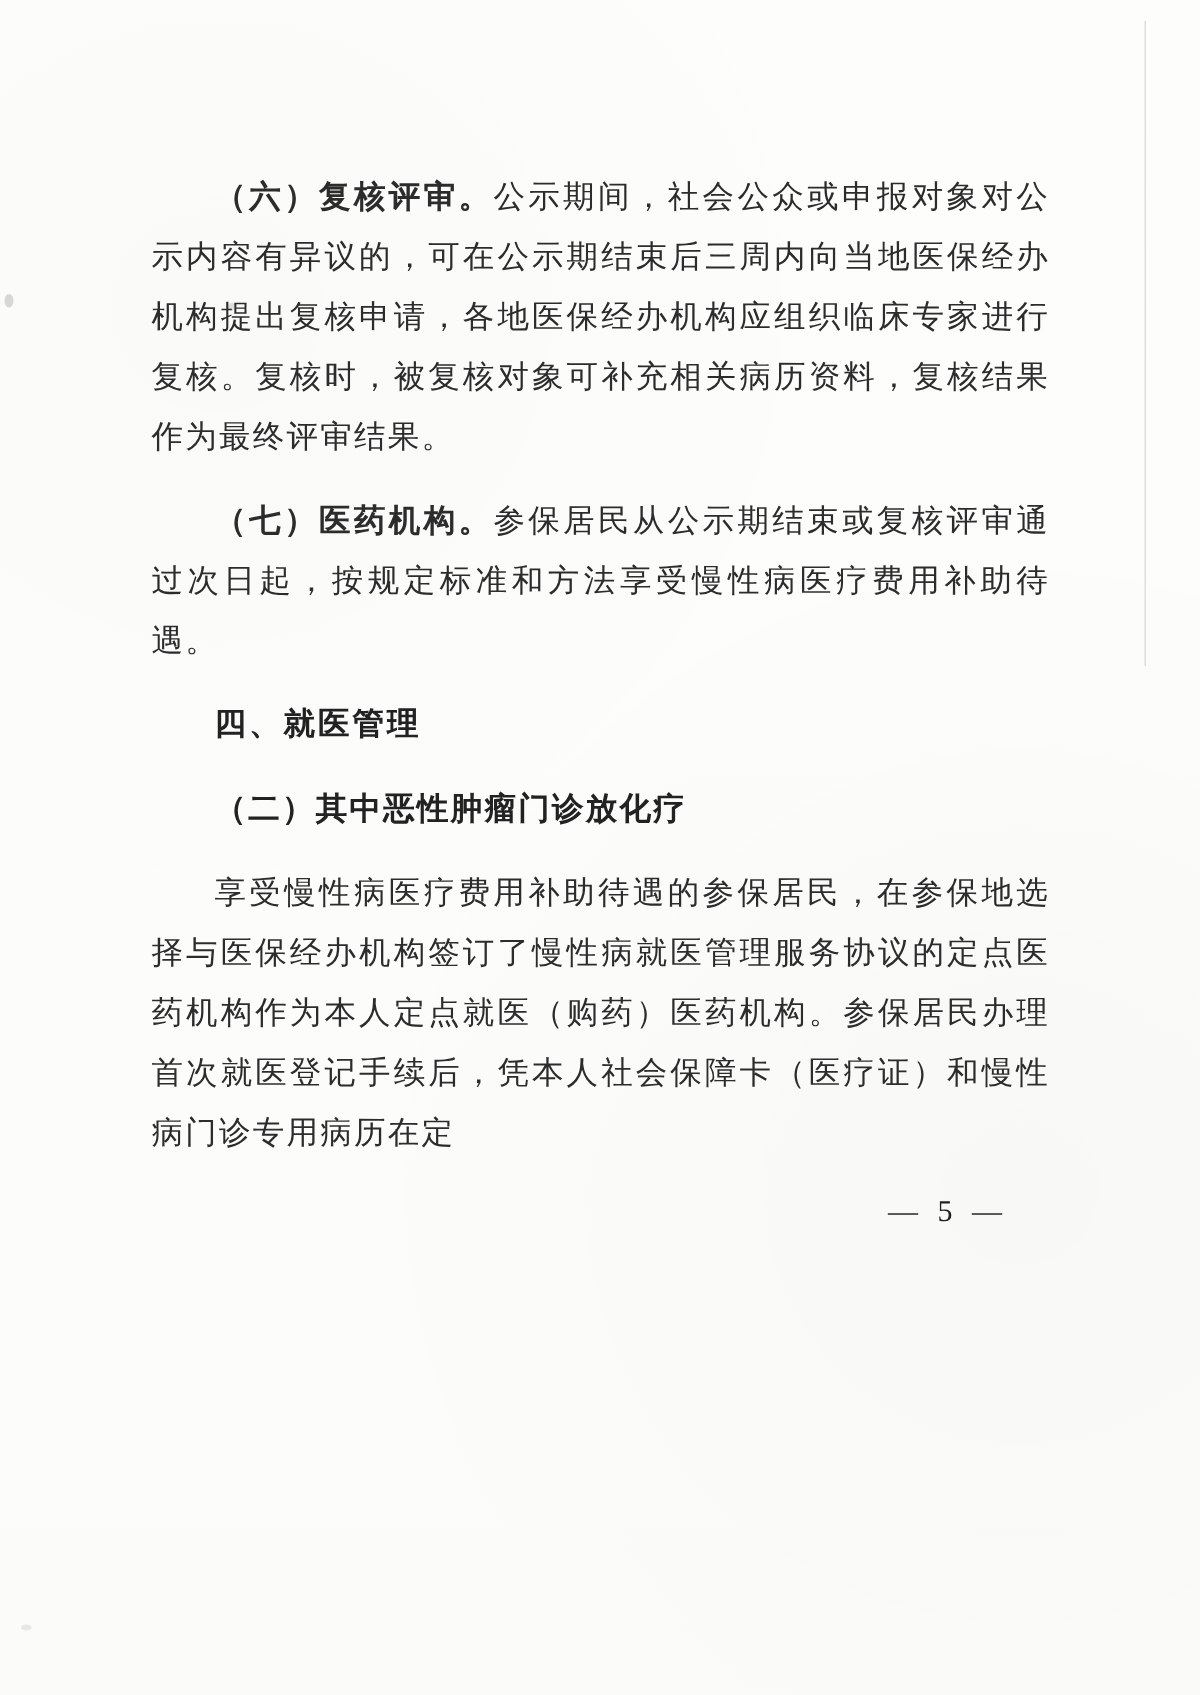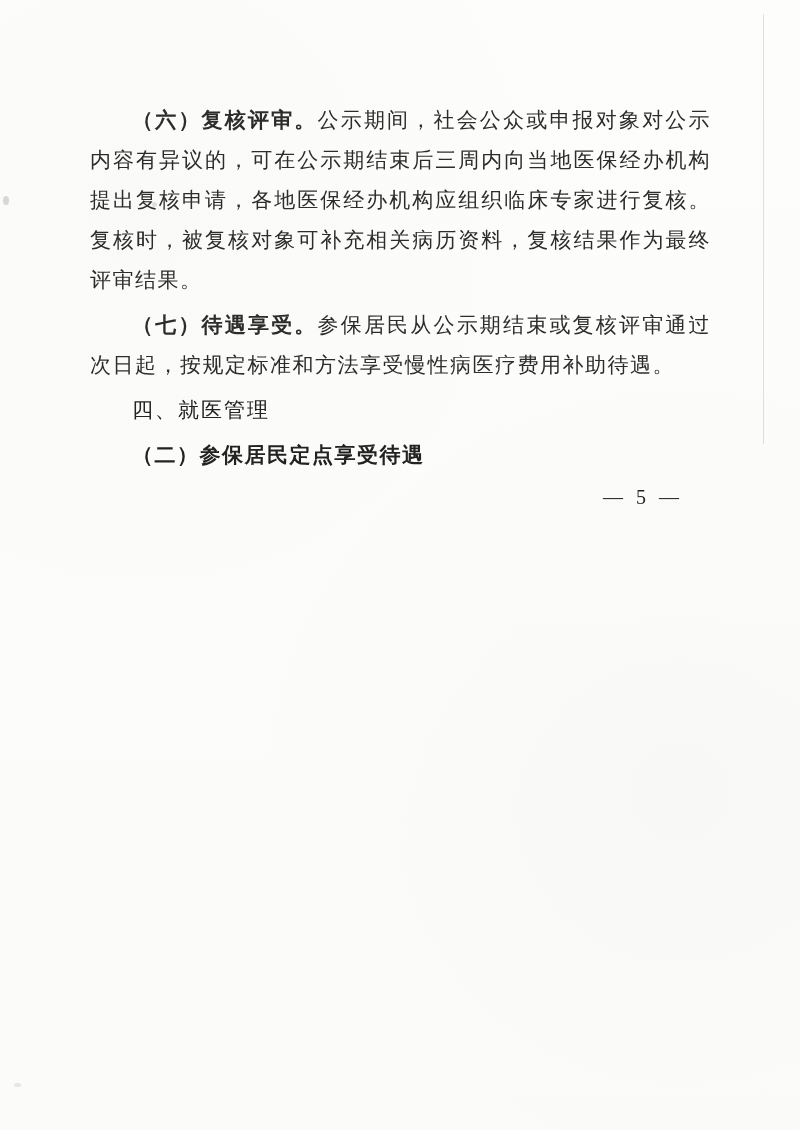--- a/index.html
+++ b/index.html
@@ -21,33 +21,33 @@
     overflow: hidden;
     color: #2a2a2a;
   }
   .doc-body {
     position: absolute;
     left: 85px;
     right: 84px;
     top: 95px;
   }
   .block {
-    margin: 5px;
+    margin: 16px;
     font-size: 21px;
     line-height: 40px;
     letter-spacing: 1.5px;
     text-align: justify;
     text-justify: inter-character;
     text-indent: 2em;
     color: #2c2c2c;
   }
   .block + .block { margin-top: 5px; }
   .lead { font-weight: 700; }
   .heading-major {
-    font-weight: 400;
+    font-weight: 700;
     font-family: "Liberation Sans", "DejaVu Sans", sans-serif;
     letter-spacing: 2px;
     color: #222;
   }
   .heading-sub { font-weight: 700; color: #222; }
   .page-number {
     margin-top: 6px;
     font-size: 20px;
     line-height: 34px;
     text-align: right;
@@ -100,26 +100,27 @@
 
   <div class="scan-crease-right"></div>
   <div class="scan-speck-1"></div>
   <div class="scan-speck-2"></div>
   <div class="scan-speck-3"></div>
 
   <div class="doc-body">
 
     <p class="block"><span class="lead">（六）复核评审。</span><span>公示期间，社会公众或申报对象对公示内容有异议的，可在公示期结束后三周内向当地医保经办机构提出复核申请，各地医保经办机构应组织临床专家进行复核。复核时，被复核对象可补充相关病历资料，复核结果作为最终评审结果。</span></p>
 
-    <p class="block"><span class="lead">（七）待遇享受。</span><span>参保居民从公示期结束或复核评审通过次日起，按规定标准和方法享受慢性病医疗费用补助待遇。</span></p>
+    <p class="block"><span class="lead">（七）医药机构。</span><span>参保居民从公示期结束或复核评审通过次日起，按规定标准和方法享受慢性病医疗费用补助待遇。</span></p>
 
 
     <p class="block heading-major"><span>四、就医管理</span></p>
 
 
 
-    <p class="block heading-sub"><span>（二）参保居民定点享受待遇</span></p>
+    <p class="block heading-sub"><span>（二）其中恶性肿瘤门诊放化疗</span></p>
 
+    <p class="block"><span>享受慢性病医疗费用补助待遇的参保居民，在参保地选择与医保经办机构签订了慢性病就医管理服务协议的定点医药机构作为本人定点就医（购药）医药机构。参保居民办理首次就医登记手续后，凭本人社会保障卡（医疗证）和慢性病门诊专用病历在定</span></p>
 
     <p class="block page-number">— 5 —</p>
 
   </div>
 </div>
 
 </body></html>

